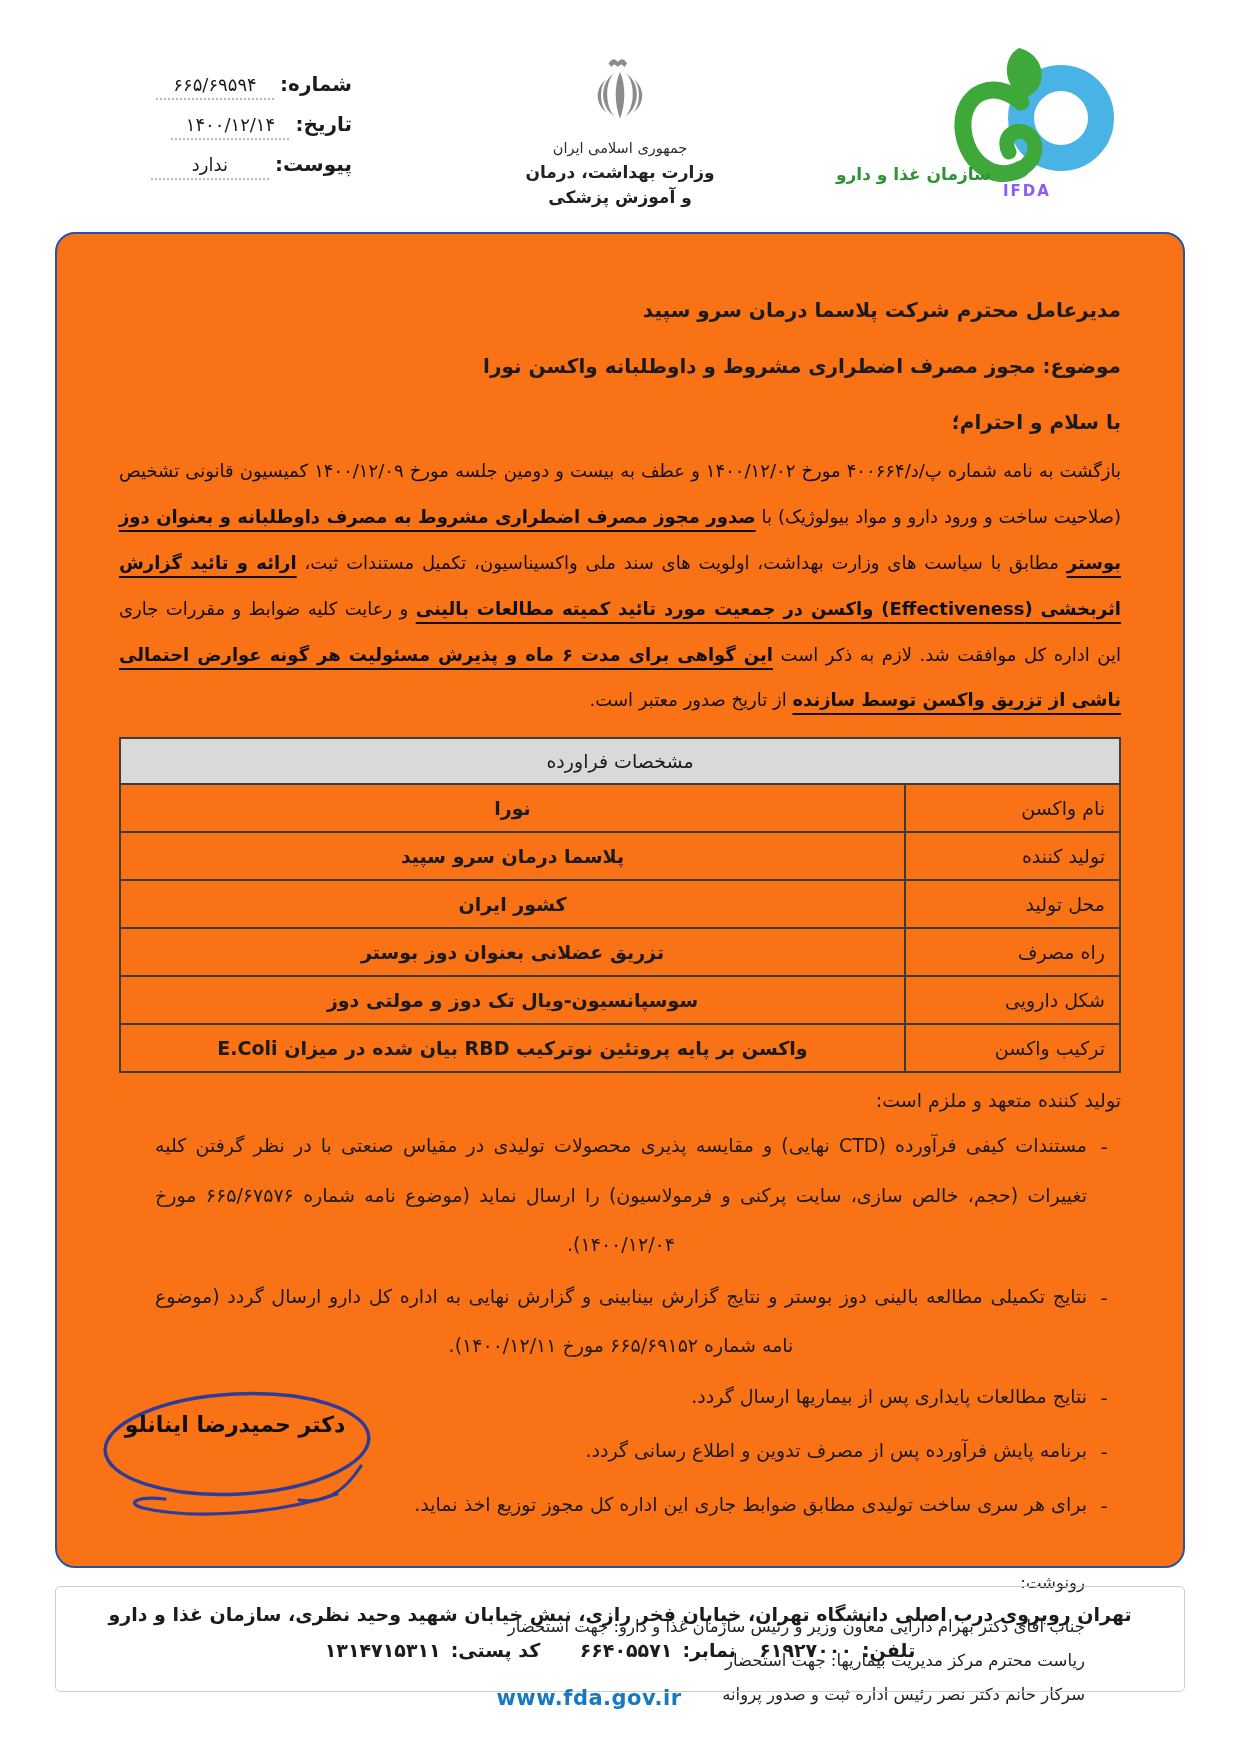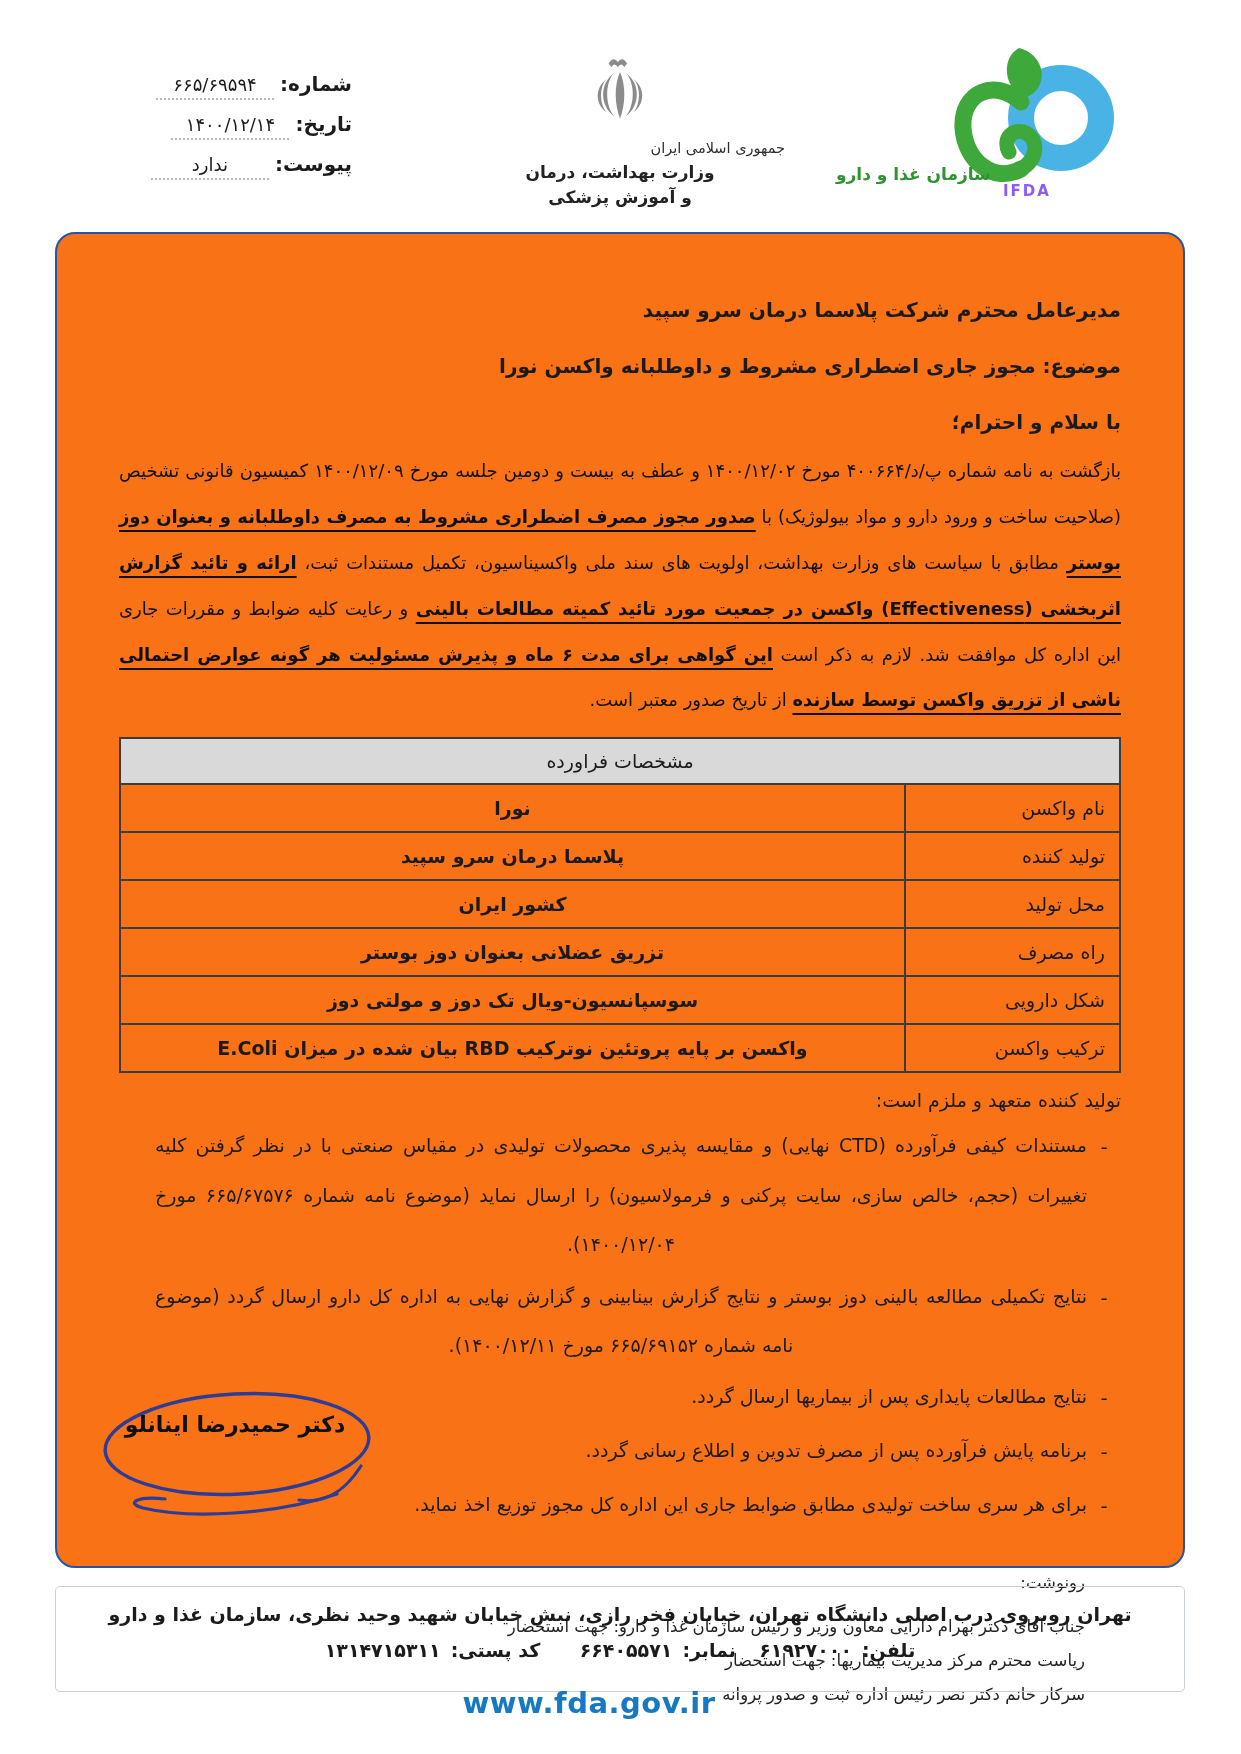--- a/index.html
+++ b/index.html
@@ -8,21 +8,21 @@
   .page { position:relative; width:1241px; height:1754px; background:#fff; overflow:hidden; direction:ltr; }
 
   
   .meta-block { position:absolute; left:92px; top:72px; width:260px; direction:rtl; text-align:right; }
   .meta-row { margin-bottom:12px; font-size:19px; white-space:nowrap; }
   .meta-row .lbl { font-weight:bold; font-size:20px; }
   .meta-row .val { display:inline-block; border-bottom:2px dotted #b9b9b9; padding:0 6px 3px 6px; min-width:118px; text-align:center; font-size:18px; }
 
   .gov-block { position:absolute; left:455px; top:52px; width:330px; text-align:center; direction:rtl; }
   .gov-block .emblem { display:block; margin:0 auto 2px auto; }
-  .gov-country { font-size:14.5px; color:#2d2d2d; letter-spacing:0; margin-top:2px;text-align:right; }
+  .gov-country { font-size:14.5px; color:#2d2d2d; letter-spacing:0; margin-top:2px; }
   .gov-ministry { font-size:17px; font-weight:bold; color:#222; line-height:1.45; margin-top:4px; }
 
   .logo-block { position:absolute; left:828px; top:42px; width:350px; height:170px; }
   .logo-art { position:absolute; left:105px; top:0; }
   .logo-fa { position:absolute; left:8px; top:122px; width:160px; text-align:left; color:#2e9431; font-weight:bold; font-size:17px; direction:rtl; }
   .logo-en { position:absolute; left:175px; top:140px; color:#8b5cf6; font-weight:bold; font-size:15px; letter-spacing:2px; }
 
   
   .letter-box { position:absolute; left:55px; top:232px; width:1130px; height:1336px;
                 border:2.5px solid #2355a8; border-radius:20px; background:#f97316; }
@@ -62,21 +62,21 @@
   .stamp-title { font-size:17.5px; margin-top:8px; }
 
   
   .footer-box { position:absolute; left:55px; top:1586px; width:1130px; height:106px;
                 border:1.5px solid #c9cfd8; border-radius:5px; direction:rtl; text-align:center; }
   .footer-address { margin-top:16px; font-weight:bold; font-size:19px; }
   .footer-contact { margin-top:14px; font-weight:bold; font-size:19px; }
   .footer-contact .gap { display:inline-block; width:26px; }
   .footer-contact .sp  { display:inline-block; width:10px; }
   .site-url { position:absolute; left:0; top:1686px; width:1178px; text-align:center;
-              color:#1779c2; font-weight:bold; font-size:29px; letter-spacing:0.5px; }
+              color:#1779c2; font-weight:bold; font-size:21px; letter-spacing:0.5px; }
 </style>
 </head>
 <body>
 
 <div class="page">
 
   <div class="meta-block">
     <div class="meta-row">
       <span class="lbl">شماره:</span>
       <span class="val">۶۶۵/۶۹۵۹۴</span>
@@ -119,21 +119,21 @@
       <path d="M88 127 C105 117 106 98 93 91 C80 85 69 97 76 110" fill="none" stroke="#3ea83b" stroke-width="15" stroke-linecap="round"></path>
     </svg>
     <div class="logo-fa">سازمان غذا و دارو</div>
     <div class="logo-en">IFDA</div>
   </div>
 
   <div class="letter-box">
     <div class="letter-inner">
 
       <div class="addressee">مدیرعامل محترم شرکت پلاسما درمان سرو سپید</div>
-      <div class="subject">موضوع: مجوز جاری اضطراری مشروط و داوطلبانه واکسن نورا</div>
+      <div class="subject">موضوع: مجوز مصرف اضطراری مشروط و داوطلبانه واکسن نورا</div>
       <div class="salutation">با سلام و احترام؛</div>
 
       <div class="body-par"><span>بازگشت به نامه شماره پ/د/۴۰۰۶۶۴ مورخ ۱۴۰۰/۱۲/۰۲ و عطف به بیست و دومین جلسه مورخ ۱۴۰۰/۱۲/۰۹ کمیسیون قانونی تشخیص (صلاحیت ساخت و ورود دارو و مواد بیولوژیک) با </span><span class="emph">صدور مجوز مصرف اضطراری مشروط به مصرف داوطلبانه و بعنوان دوز بوستر</span><span> مطابق با سیاست های وزارت بهداشت، اولویت های سند ملی واکسیناسیون، تکمیل مستندات ثبت، </span><span class="emph">ارائه و تائید گزارش اثربخشی (Effectiveness) واکسن در جمعیت مورد تائید کمیته مطالعات بالینی</span><span> و رعایت کلیه ضوابط و مقررات جاری این اداره کل موافقت شد. لازم به ذکر است </span><span class="emph">این گواهی برای مدت ۶ ماه و پذیرش مسئولیت هر گونه عوارض احتمالی ناشی از تزریق واکسن توسط سازنده</span><span> از تاریخ صدور معتبر است.</span></div>
 
       <table class="spec">
         <tbody>
             <tr>
           <th colspan="2">مشخصات فراورده</th>
         </tr>
         <tr>

